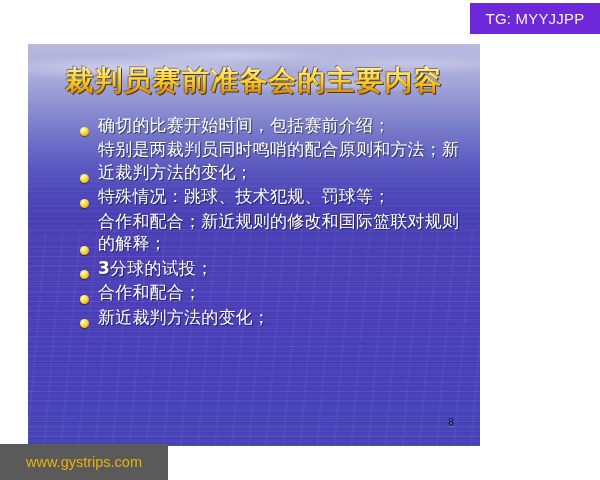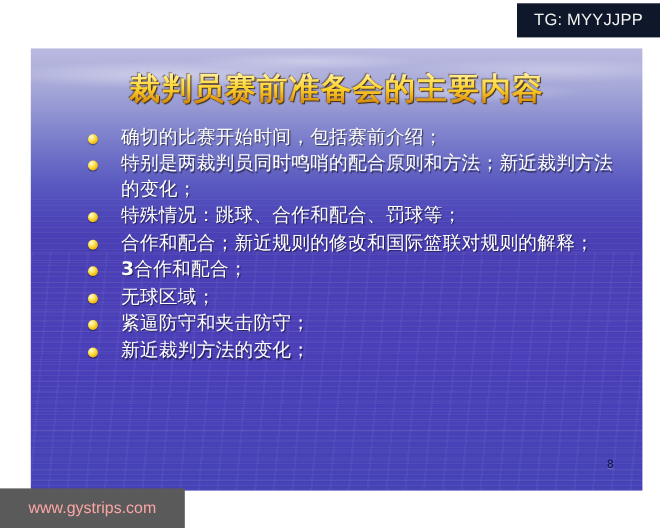--- a/index.html
+++ b/index.html
@@ -15,50 +15,50 @@
     font-family: "Liberation Sans", sans-serif;
   }
 
   
   .tg-badge {
     position: absolute;
     top: 3px;
     left: 470px;
     width: 130px;
     height: 31px;
-    background: #0f172a;
+    background: #6d28d9;
     color: #f2f2f2;
     font-size: 15px;
     line-height: 31px;
     text-align: center;
     letter-spacing: 0.2px;
     z-index: 40;
     white-space: nowrap;
   }
   .site-badge {
     position: absolute;
     left: 0px;
     top: 444px;
     width: 168px;
     height: 36px;
     background: #5a5a5a;
-    color: #fca5a5;
+    color: #eab308;
     font-size: 14.5px;
     line-height: 36px;
     text-align: center;
     z-index: 40;
     white-space: nowrap;
   }
 
   
   .slide {
     position: absolute;
     left: 28px;
     top: 44px;
-    width: 556px;
+    width: 452px;
     height: 402px;
     overflow: hidden;
     background:
       
       radial-gradient(ellipse 220px 18px at 22% 6%, rgba(255,255,255,0.40), rgba(255,255,255,0) 70%),
       radial-gradient(ellipse 180px 14px at 68% 10%, rgba(255,255,255,0.32), rgba(255,255,255,0) 70%),
       radial-gradient(ellipse 150px 12px at 45% 3%,  rgba(255,255,255,0.30), rgba(255,255,255,0) 70%),
       radial-gradient(ellipse 200px 16px at 85% 5%,  rgba(255,255,255,0.26), rgba(255,255,255,0) 70%),
       
       linear-gradient(to bottom,
@@ -143,23 +143,22 @@
 
   
   .bullets {
     position: absolute;
     left: 52px;
     right: 18px;
     top: 70px;
   }
   .bullet-row {
     display: flex;
-    align-items: flex-start;
+    align-items: flex-end;
     margin-bottom: 2px;
-    gap: 12px;
   }
   .bullet-marker {
     flex: 0 0 auto;
     width: 9px;
     height: 9px;
     margin-top: 8px;
     margin-right: 9px;
     border-radius: 50%;
     background: radial-gradient(circle at 34% 30%, #fffbe0 0%, #ffe14a 38%, #efb815 68%, #a9760a 100%);
     box-shadow: 0 1px 1px rgba(0,0,0,0.45);
@@ -205,43 +204,39 @@
       <span class="bullet-text">确切的比赛开始时间，包括赛前介绍；</span>
     </div>
 
     <div class="bullet-row">
       <span class="bullet-marker"></span>
       <span class="bullet-text">特别是两裁判员同时鸣哨的配合原则和方法；新近裁判方法的变化；</span>
     </div>
 
     <div class="bullet-row">
       <span class="bullet-marker"></span>
-      <span class="bullet-text">特殊情况：跳球、合作和配合、罚球等；</span>
+      <span class="bullet-text">特殊情况：跳球、技术犯规、罚球等；</span>
     </div>
 
     <div class="bullet-row">
       <span class="bullet-marker"></span>
       <span class="bullet-text">合作和配合；新近规则的修改和国际篮联对规则的解释；</span>
     </div>
 
     <div class="bullet-row">
       <span class="bullet-marker"></span>
-      <span class="bullet-text has-bold-lead"><b>3</b><span>合作和配合；</span></span>
-    </div>
-
-
-    <div class="bullet-row">
-      <span class="bullet-marker"></span>
-      <span class="bullet-text">无球区域；</span>
-    </div>
-
-    <div class="bullet-row">
-      <span class="bullet-marker"></span>
-      <span class="bullet-text">紧逼防守和夹击防守；</span>
-    </div>
+      <span class="bullet-text has-bold-lead"><b>3</b><span>分球的试投；</span></span>
+    </div>
+
+
+    <div class="bullet-row">
+      <span class="bullet-marker"></span>
+      <span class="bullet-text">合作和配合；</span>
+    </div>
+
 
     <div class="bullet-row">
       <span class="bullet-marker"></span>
       <span class="bullet-text">新近裁判方法的变化；</span>
     </div>
 
 
   </div>
 
   <div class="page-number">8</div>

